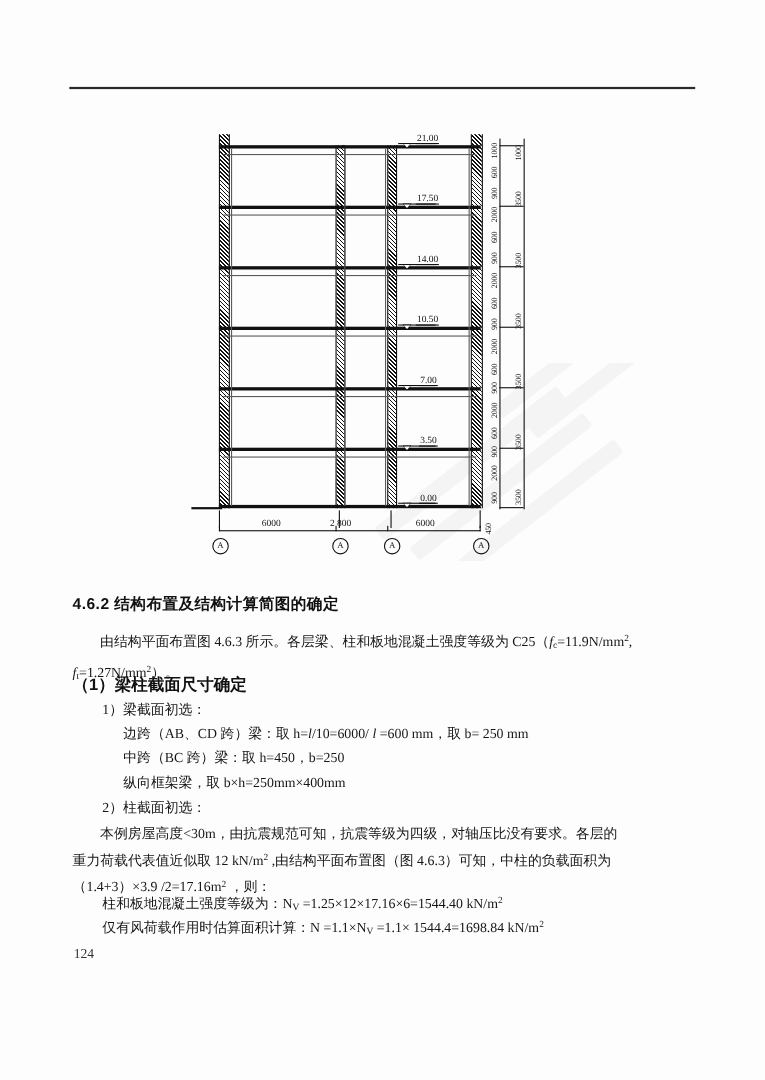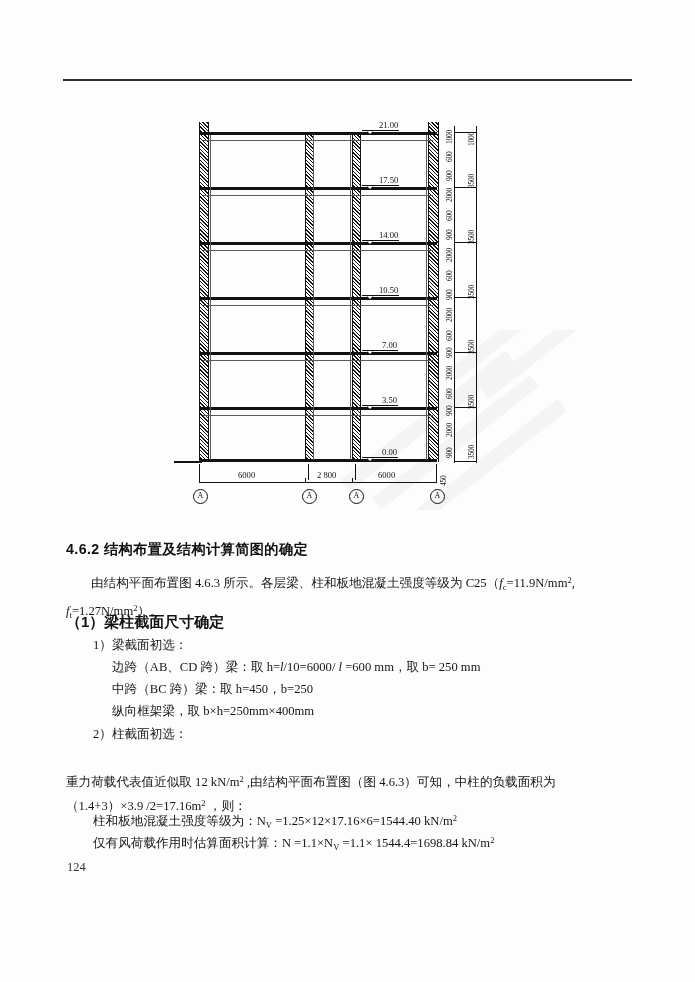--- a/index.html
+++ b/index.html
@@ -226,21 +226,21 @@
       <div class="tick" style="left:119px;top:360px;"></div>
       <div class="tick" style="left:166px;top:360px;"></div>
       <div class="tick" style="left:250px;top:360px;"></div>
 
       <div class="dimline" style="left:13px;top:346px;width:1px;height:16px;"></div>
       <div class="dimline" style="left:122px;top:346px;width:1px;height:16px;"></div>
       <div class="dimline" style="left:169px;top:346px;width:1px;height:16px;"></div>
       <div class="dimline" style="left:250px;top:346px;width:1px;height:16px;"></div>
 
       <div class="dimh" style="left:52px;top:352px;">6000</div>
-      <div class="dimh" style="left:131px;top:352px;text-align:center;">2 800</div>
+      <div class="dimh" style="left:114px;top:352px;text-align:center;">2 800</div>
       <div class="dimh" style="left:192px;top:352px;">6000</div>
 
       <div class="bub" style="left:7px;top:371px;">A</div>
       <div class="bub" style="left:116px;top:371px;">A</div>
       <div class="bub" style="left:163px;top:371px;">A</div>
       <div class="bub" style="left:244px;top:371px;">A</div>
 
     </div>
   </div>
 
@@ -257,21 +257,21 @@
 
   <div class="lv3" style="left:112px;top:659px;">
     <span>边跨（AB、CD 跨）梁：取 h=</span><i class="v">l</i><span>/10=6000/ </span><i class="v">l</i><span> =600 mm，取 b= 250 mm</span>
   </div>
   <div class="lv3" style="left:112px;top:681px;">中跨（BC 跨）梁：取 h=450，b=250</div>
   <div class="lv3" style="left:112px;top:703px;">纵向框架梁，取 b×h=250mm×400mm</div>
 
   <div class="lv2" style="left:93px;top:726px;">2）柱截面初选：</div>
 
   <div class="blk" style="top:748px;">
-    <br>
+    <span style="display:inline-block;text-indent:25px;">本例房屋高度&lt;30m，由抗震规范可知，抗震等级为四级，对轴压比没有要求。各层的</span><br>
     <span>重力荷载代表值近似取 12 kN/m</span><sup>2</sup><span> ,由结构平面布置图（图 4.6.3）可知，中柱的负载面积为</span><br>
     <span>（1.4+3）×3.9 /2=17.16m</span><sup>2</sup><span> ，则：</span>
   </div>
 
   <div class="lv3" style="left:93px;top:813px;">
     <span>柱和板地混凝土强度等级为：N</span><sub>V</sub><span> =1.25×12×17.16×6=1544.40   kN/m</span><sup>2</sup>
   </div>
   <div class="lv3" style="left:93px;top:835px;">
     <span>仅有风荷载作用时估算面积计算：N =1.1×N</span><sub>V</sub><span> =1.1× 1544.4=1698.84   kN/m</span><sup>2</sup>
   </div>

